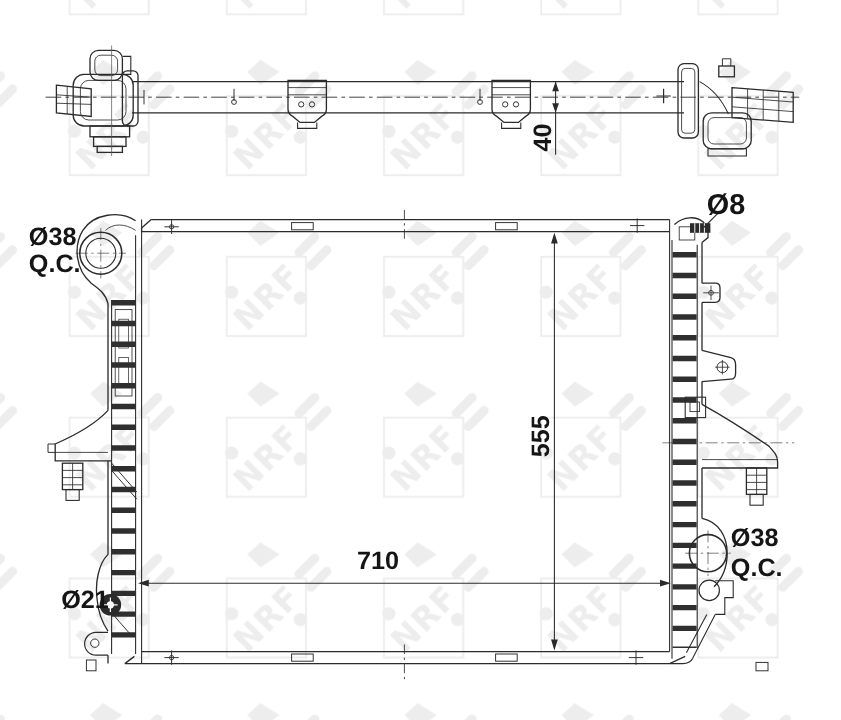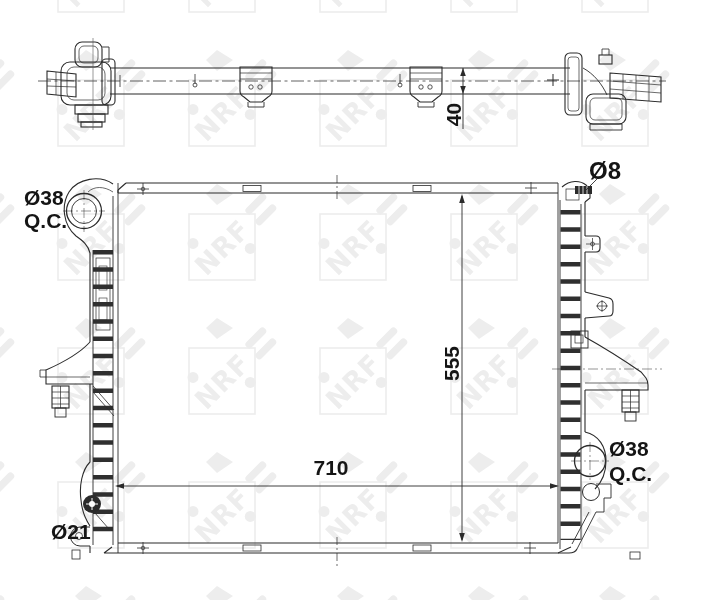--- a/index.html
+++ b/index.html
@@ -217,22 +217,22 @@
 
   <div class="label" style="left:24px;top:186px;">
     <div>Ø38</div>
     <div>Q.C.</div>
   </div>
 
   <div class="label" style="left:589px;top:159px;font-size:24px;">Ø8</div>
 
   <div class="label rot center" style="left:421px;top:352px;width:60px;">555</div>
 
-  <div class="label center" style="left:296px;top:456px;width:70px;">710</div>
-
-  <div class="label" style="left:51px;top:489px;margin-top:31px;">Ø21</div>
+  <div class="label center" style="left:280px;top:456px;width:70px;">710</div>
+
+  <div class="label" style="left:51px;top:489px;">Ø21</div>
 
   <div class="label" style="left:609px;top:436px;line-height:25px;">
     <div>Ø38</div>
     <div>Q.C.</div>
   </div>
 
 </div>
 
 </body></html>

